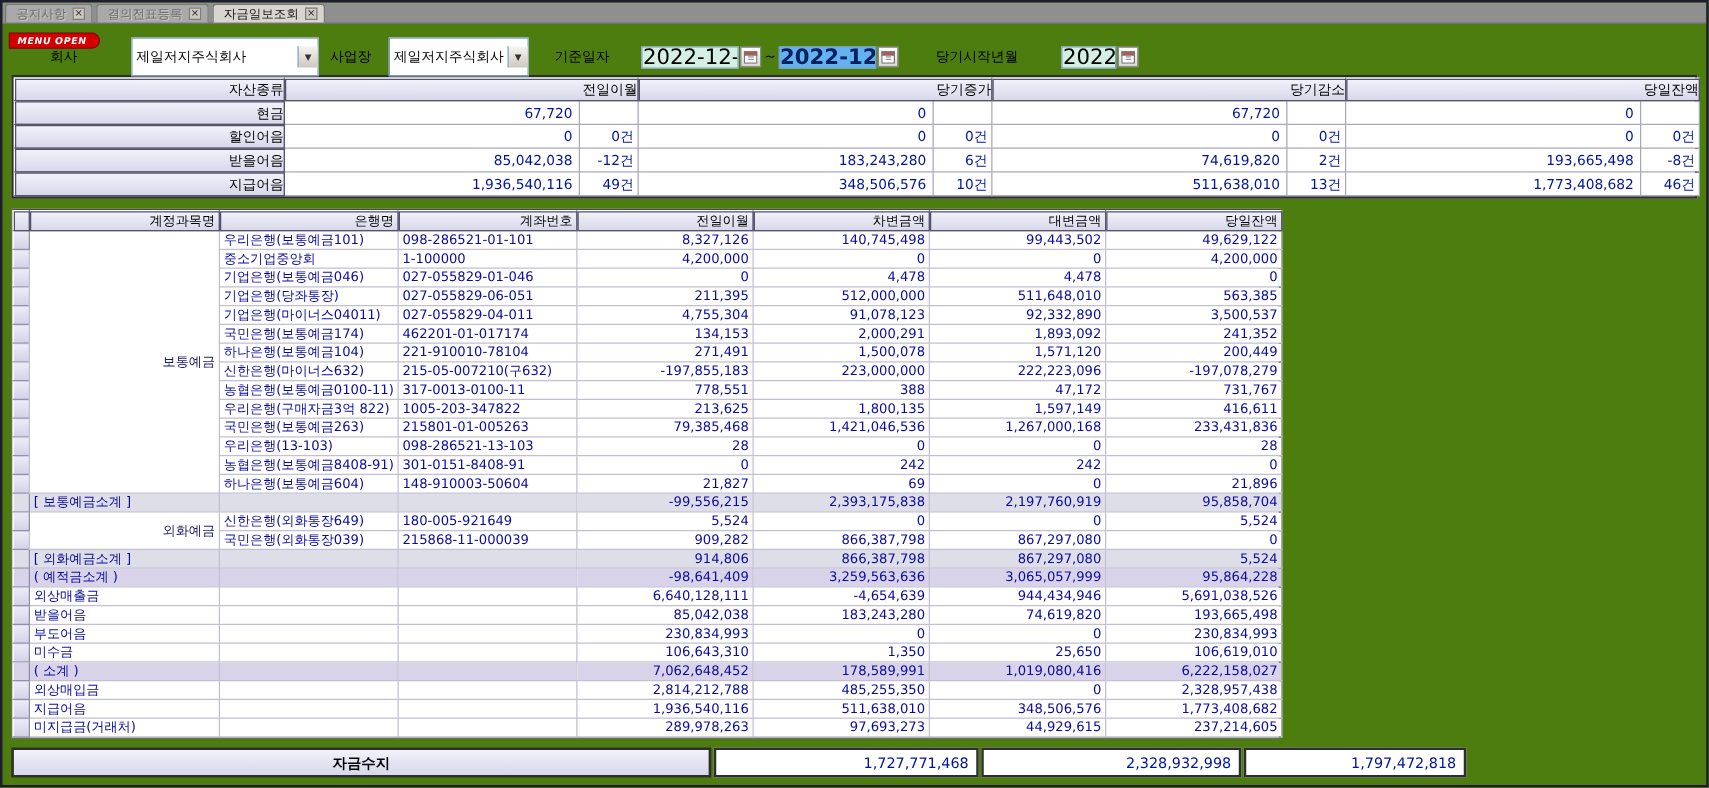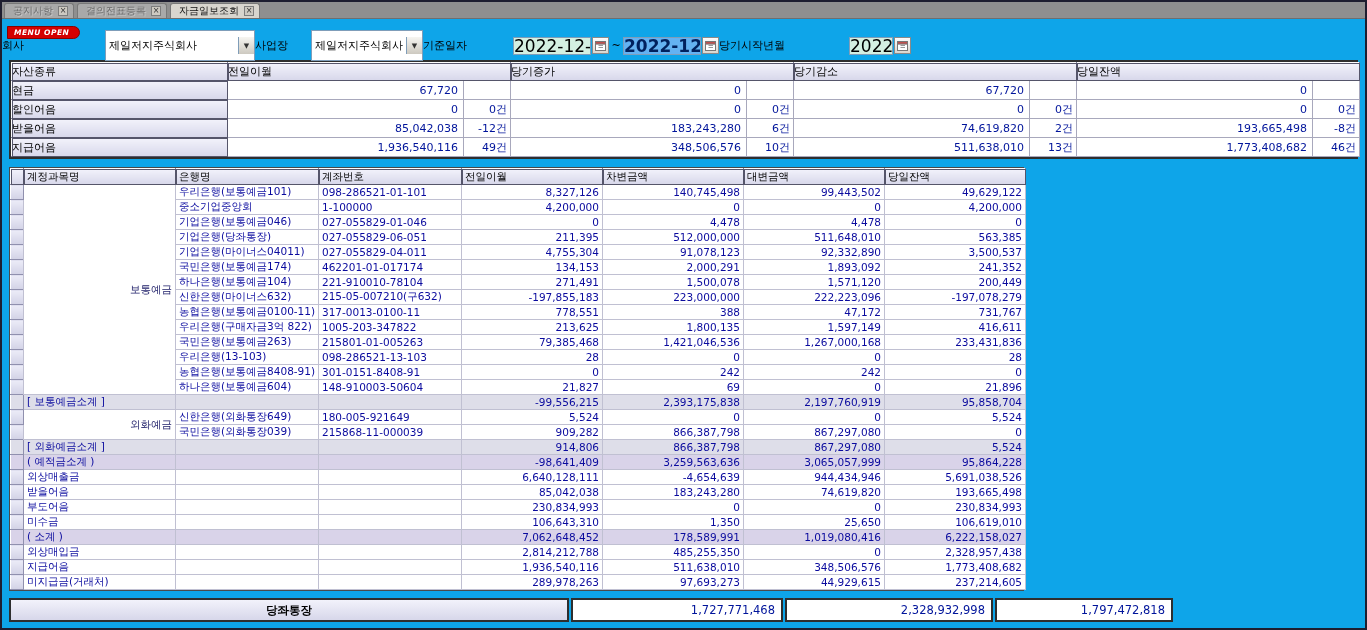--- a/index.html
+++ b/index.html
@@ -1,45 +1,45 @@
 <!DOCTYPE html>
 <html><head>
 <meta charset="utf-8">
 <style>
   * { box-sizing: border-box; margin: 0; padding: 0; }
   html,body { width:1367px; height:630px; }
   body { font-family:"DejaVu Sans","Liberation Sans",sans-serif; background:#6b6b6b; }
-  .window { width:1367px; height:630px; background:#0ea5e9; border:2px solid #1e1e30; position:relative; overflow:hidden; }
+  .window { width:1367px; height:630px; background:#4d7c0f; border:2px solid #1e1e30; position:relative; overflow:hidden; }
 
   
   .tabbar { height:17px; background:#8f8f8f; border-bottom:1px solid #6f6f6f; display:flex; align-items:flex-end; padding-left:2px; gap:3px; }
   .tab { display:flex; align-items:center; gap:5px; padding:1px 5px 2px 8px; background:#a9a9a9; border:1px solid #787878; border-bottom:none; border-radius:3px 3px 0 0; font-size:10px; color:#6e6e6e; height:15px; cursor:default; white-space:nowrap; text-shadow:1px 1px 0 #c9c9c9; }
   .tab.active { background:#d8d5ce; color:#111; text-shadow:none; }
   .tab-close { width:10px; height:10px; line-height:8px; text-align:center; font-size:8px; background:#cdc9c1; border:1px solid #7d7d7d; color:#333; text-shadow:none; }
 
   
   .menurow { height:13px; padding:1px 0 0 5px; }
   .menu-open { display:inline-block; background:#d40000; color:#fff; font-size:7.5px; font-weight:bold; font-style:italic; line-height:9px; padding:1px 10px 1px 6px; border-radius:0 7px 7px 0; letter-spacing:.5px; border:1px solid #8c0000; }
 
   
   .filterrow { height:27px; display:flex; align-items:center; font-size:11px; color:#000; }
-  .flabel { text-align:left; padding-right:5px; white-space:nowrap; }
+  .flabel { text-align:center; padding-right:5px; white-space:nowrap; }
   .combo { background:#fff; border:1px solid #7f9db9; height:31px; display:flex; align-items:center; font-size:11px; }
   .combo .ctext { flex:1; padding:0 3px; white-space:nowrap; overflow:hidden; color:#000; }
   .combo .carrow { width:16px; height:17px; background:linear-gradient(#f6f5f1,#cdc9c0); border-left:1px solid #7f9db9; display:flex; align-items:center; justify-content:center; font-size:7px; color:#333; }
   .datefld { height:18px; border:1px solid #7f9db9; background:#d4f0e2; font-size:17px; text-align:center; color:#000; font-family:inherit; }
   .datefld.selblue { background:#64b2f2; color:#00215e; font-weight:bold; }
   .calbtn { width:17px; height:17px; border:1px solid #8a8a8a; background:linear-gradient(#fdfdfd,#d9d6cf); display:flex; align-items:center; justify-content:center; margin-left:1px; }
 
   
   .sumwrap { margin:1px 7px 0 7px; border:2px solid #2e2e2e; background:#fff; }
   table.sum { border-collapse:collapse; table-layout:fixed; width:100%; }
   .sum th, .sum td { height:19px; font-size:11px; overflow:hidden; white-space:nowrap; }
   .sum th { height:18px; }
-  .hdrcell { background:linear-gradient(#f2f2fb,#d7d7ea); border:1px solid; border-color:#fdfdff #8181a0 #8181a0 #fdfdff; font-weight:normal; text-align:left; color:#000; outline:1px solid #55556a; outline-offset:-1px; }
+  .hdrcell { background:linear-gradient(#f2f2fb,#d7d7ea); border:1px solid; border-color:#fdfdff #8181a0 #8181a0 #fdfdff; font-weight:normal; text-align:right; color:#000; outline:1px solid #55556a; outline-offset:-1px; }
   .sum td.num { background:#fff; border:1px solid #a8a8bc; text-align:right; padding-right:5px; color:#00149b; }
   .sum td.cnt { background:#fff; border:1px solid #a8a8bc; text-align:right; padding-right:3px; color:#00149b; }
 
   
   .detwrap { margin:8px 0 0 7px; width:1015px; border:1px solid #4a4a4a; background:#fff; }
   table.det { border-collapse:collapse; table-layout:fixed; width:100%; }
   .det th, .det td { height:15px; font-size:10.5px; white-space:nowrap; overflow:hidden; padding:0 3px; }
   .det th { height:16px; }
   .det td { background:#fff; color:#0a0a9e; border:1px solid #c0c0d2; }
   .det td.sel { background:linear-gradient(#ececf8,#d2d2e6); border:1px solid; border-color:#fff #9090ae #9090ae #fff; padding:0; }
@@ -473,21 +473,21 @@
             <td class="num">289,978,263</td>
             <td class="num">97,693,273</td>
             <td class="num">44,929,615</td>
             <td class="num">237,214,605</td>
           </tr>
         </tbody>
     </table>
   </div>
 
   <div class="footer">
-    <div class="fbox flabelbox">당좌통장</div>
+    <div class="fbox flabelbox">자금수지</div>
     <span id="footer-vals" style="display:flex;gap:2px">
         <div class="fbox fval fv0">1,727,771,468</div>
         <div class="fbox fval fv1">2,328,932,998</div>
         <div class="fbox fval fv3">1,797,472,818</div>
       </span>
   </div>
 
 </div>
 
 </body></html>

